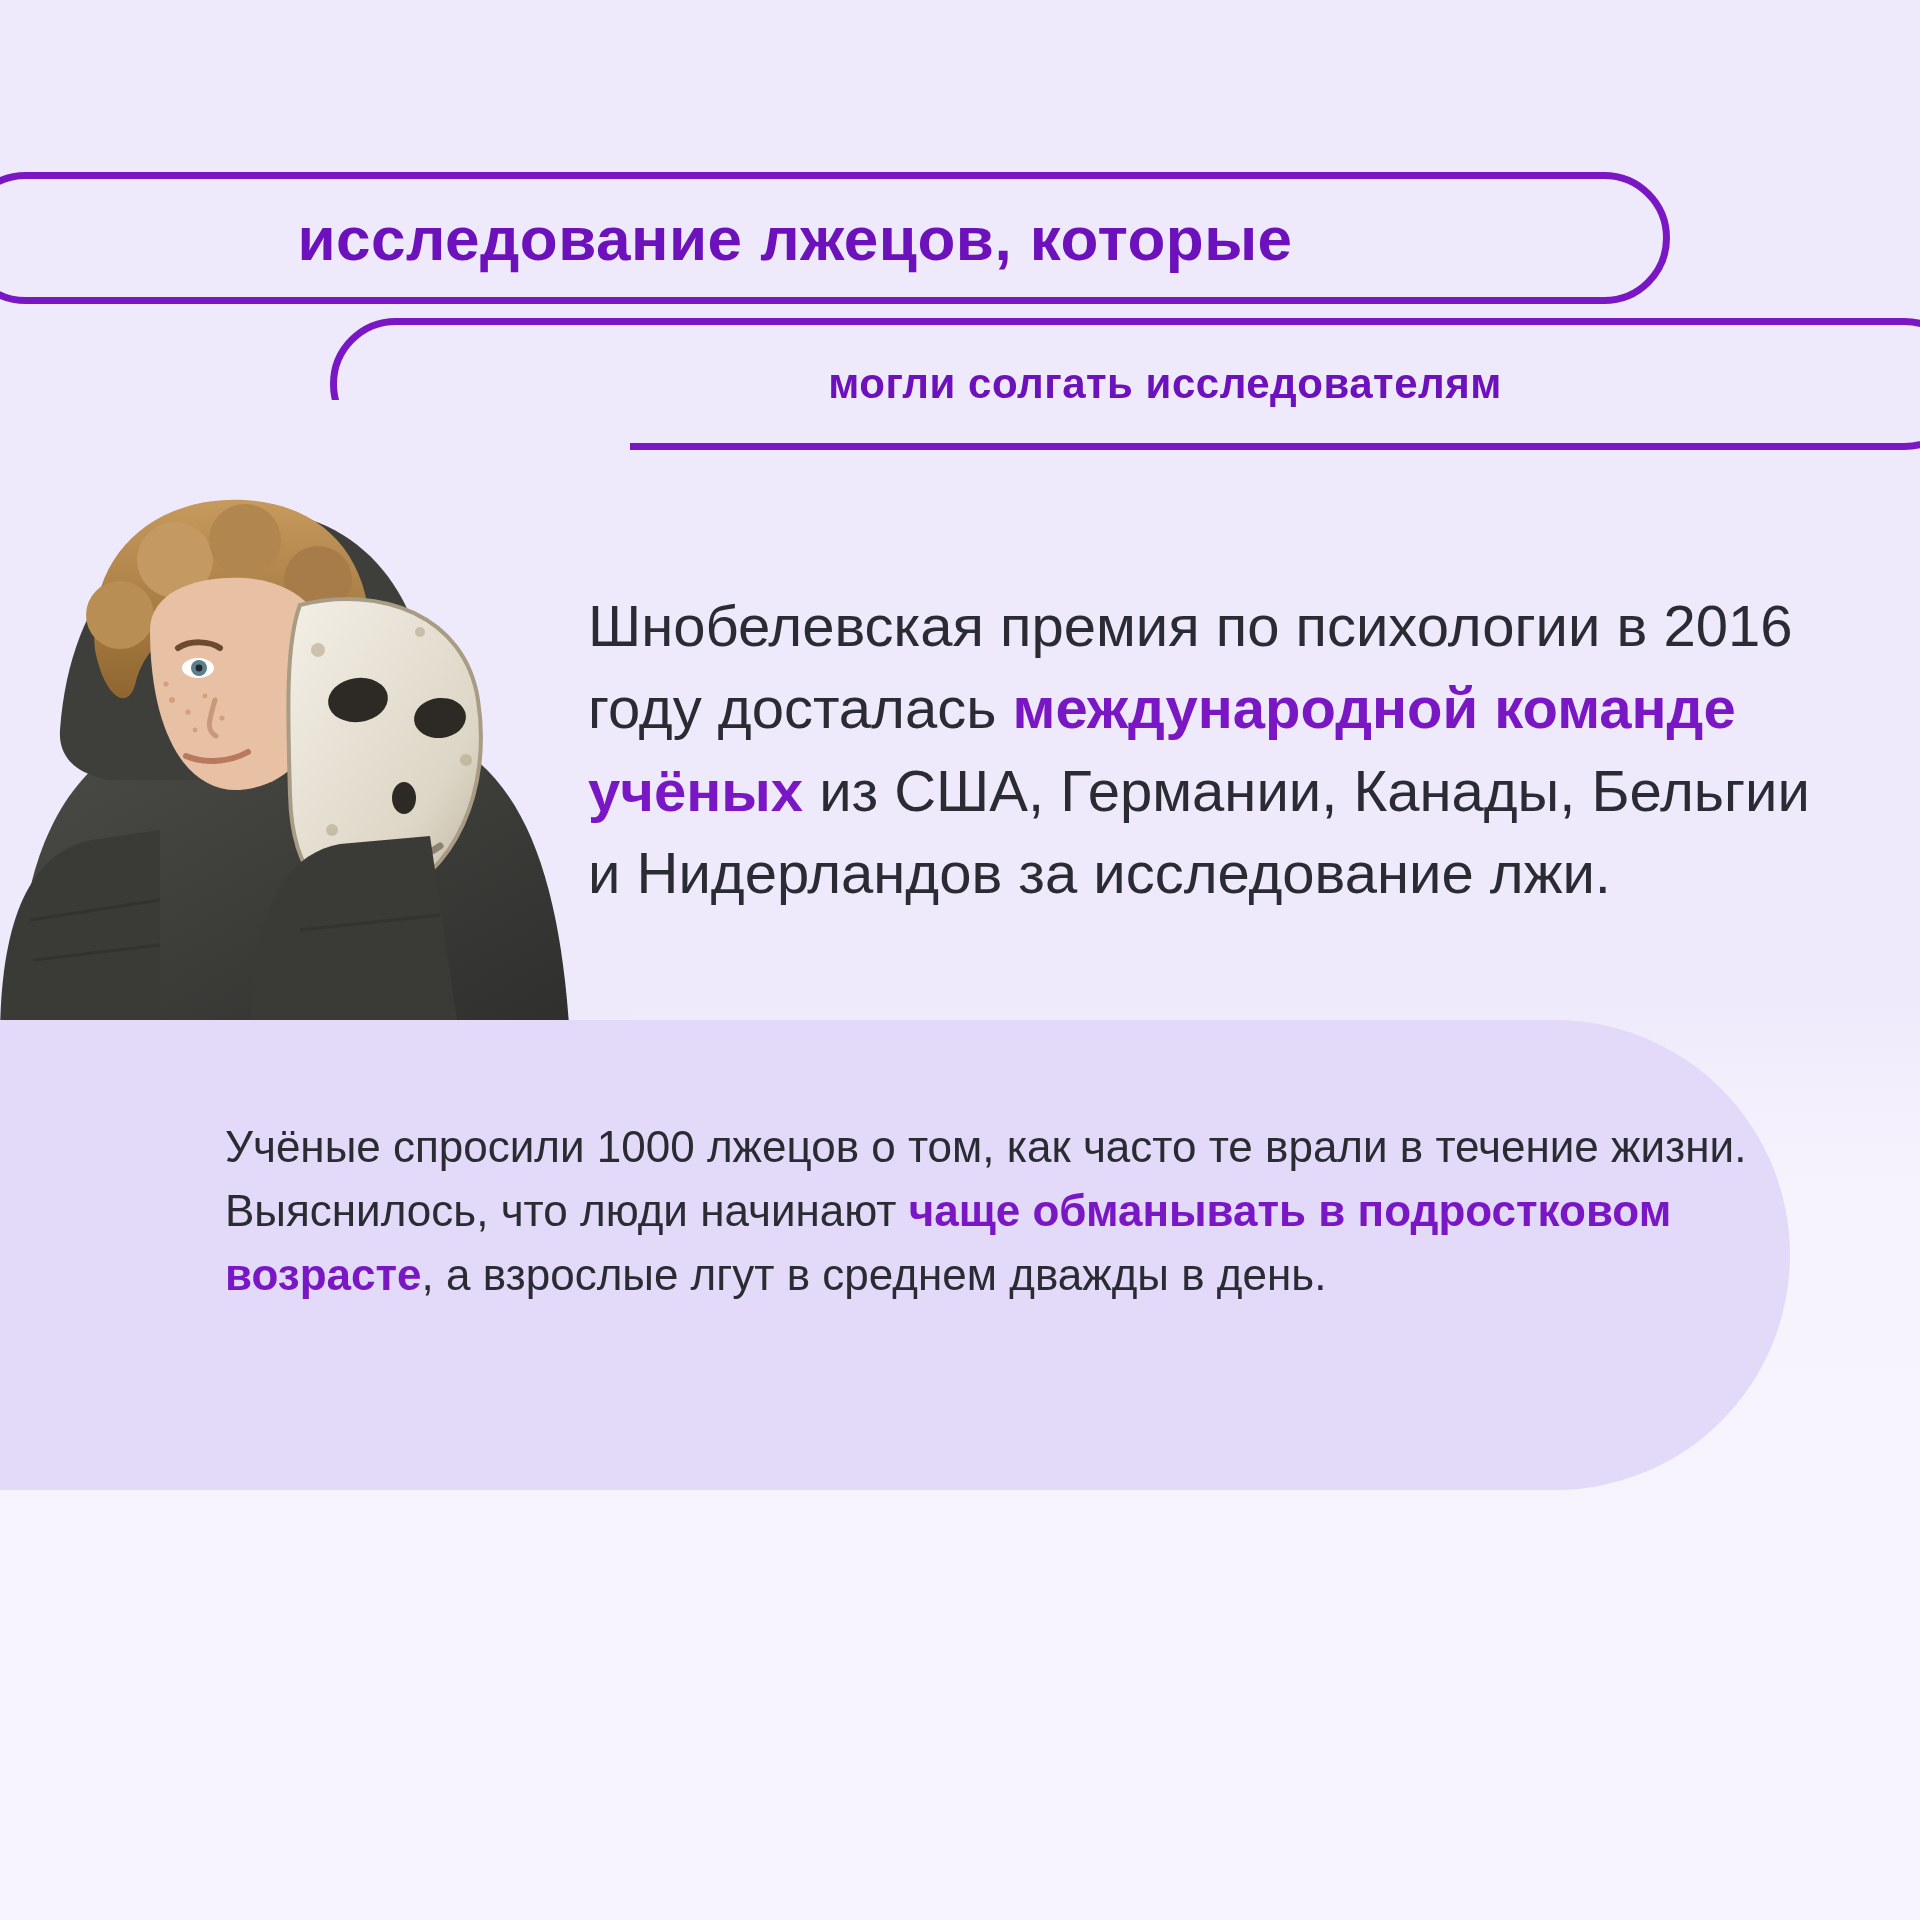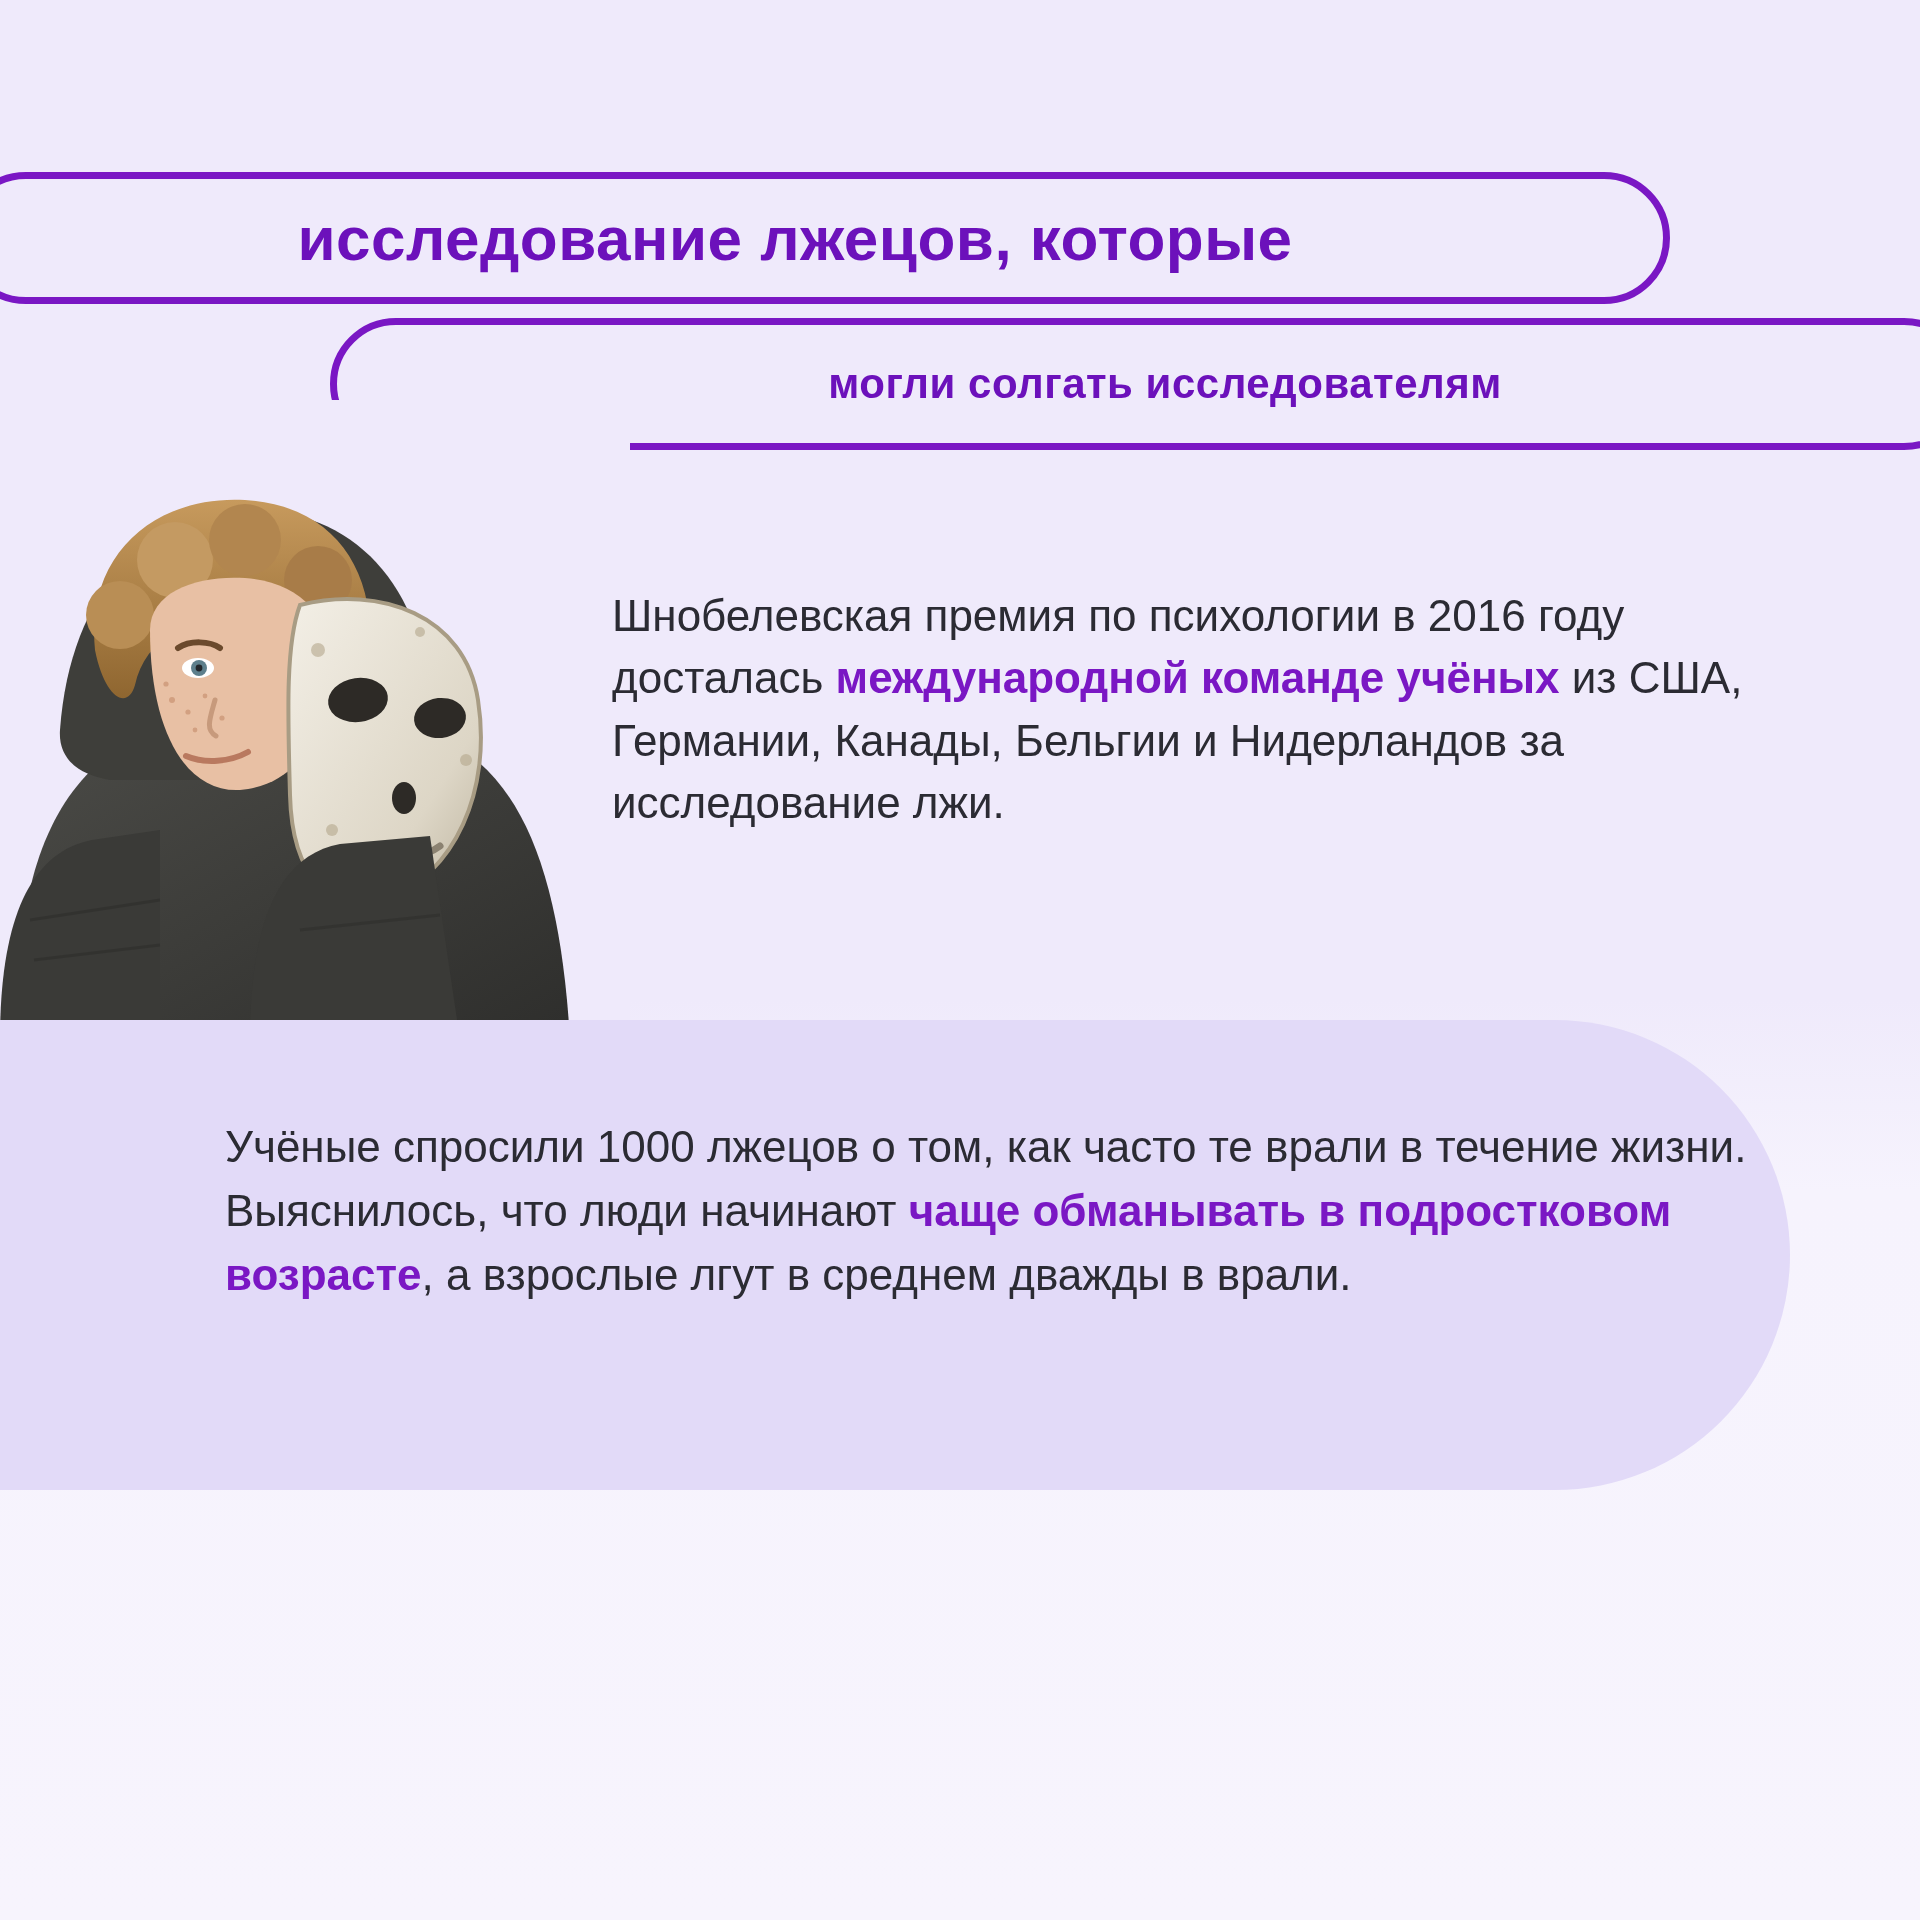--- a/index.html
+++ b/index.html
@@ -84,25 +84,24 @@
     overflow: hidden;
   }
   .photo svg { display: block; }
 
   
   .para-1 {
     position: absolute;
     left: 588px;
     top: 585px;
     width: 1230px;
-    font-size: 44px;
+    font-size: 58px;
     line-height: 1.42;
     color: #2b2b33;
     font-weight: 400;
-    margin-left: 24px;
   }
 
   
   .block-2 {
     position: absolute;
     left: 0;
     top: 1020px;
     width: 1790px;
     height: 470px;
     background: #e2daf8;
@@ -215,16 +214,16 @@
         <path d="M30 520 L160 500" fill="none"></path>
         <path d="M34 560 L160 545" fill="none"></path>
         <path d="M300 530 L440 515" fill="none"></path>
       </g>
     </svg>
   </div>
 
   <div class="para-1"><span>Шнобелевская премия по психологии в 2016 году досталась </span><b class="hl">международной команде учёных</b><span> из США, Германии, Канады, Бельгии и Нидерландов за исследование лжи.</span></div>
 
   <div class="block-2"></div>
-  <div class="para-2"><span>Учёные спросили 1000 лжецов о том, как часто те врали в течение жизни. Выяснилось, что люди начинают </span><b class="hl">чаще обманывать в подростковом возрасте</b><span>, а взрослые лгут в среднем дважды в врали.</span></div>
+  <div class="para-2"><span>Учёные спросили 1000 лжецов о том, как часто те врали в течение жизни. Выяснилось, что люди начинают </span><b class="hl">чаще обманывать в подростковом возрасте</b><span>, а взрослые лгут в среднем дважды в день.</span></div>
 
 
 </div>
 
 </body></html>

